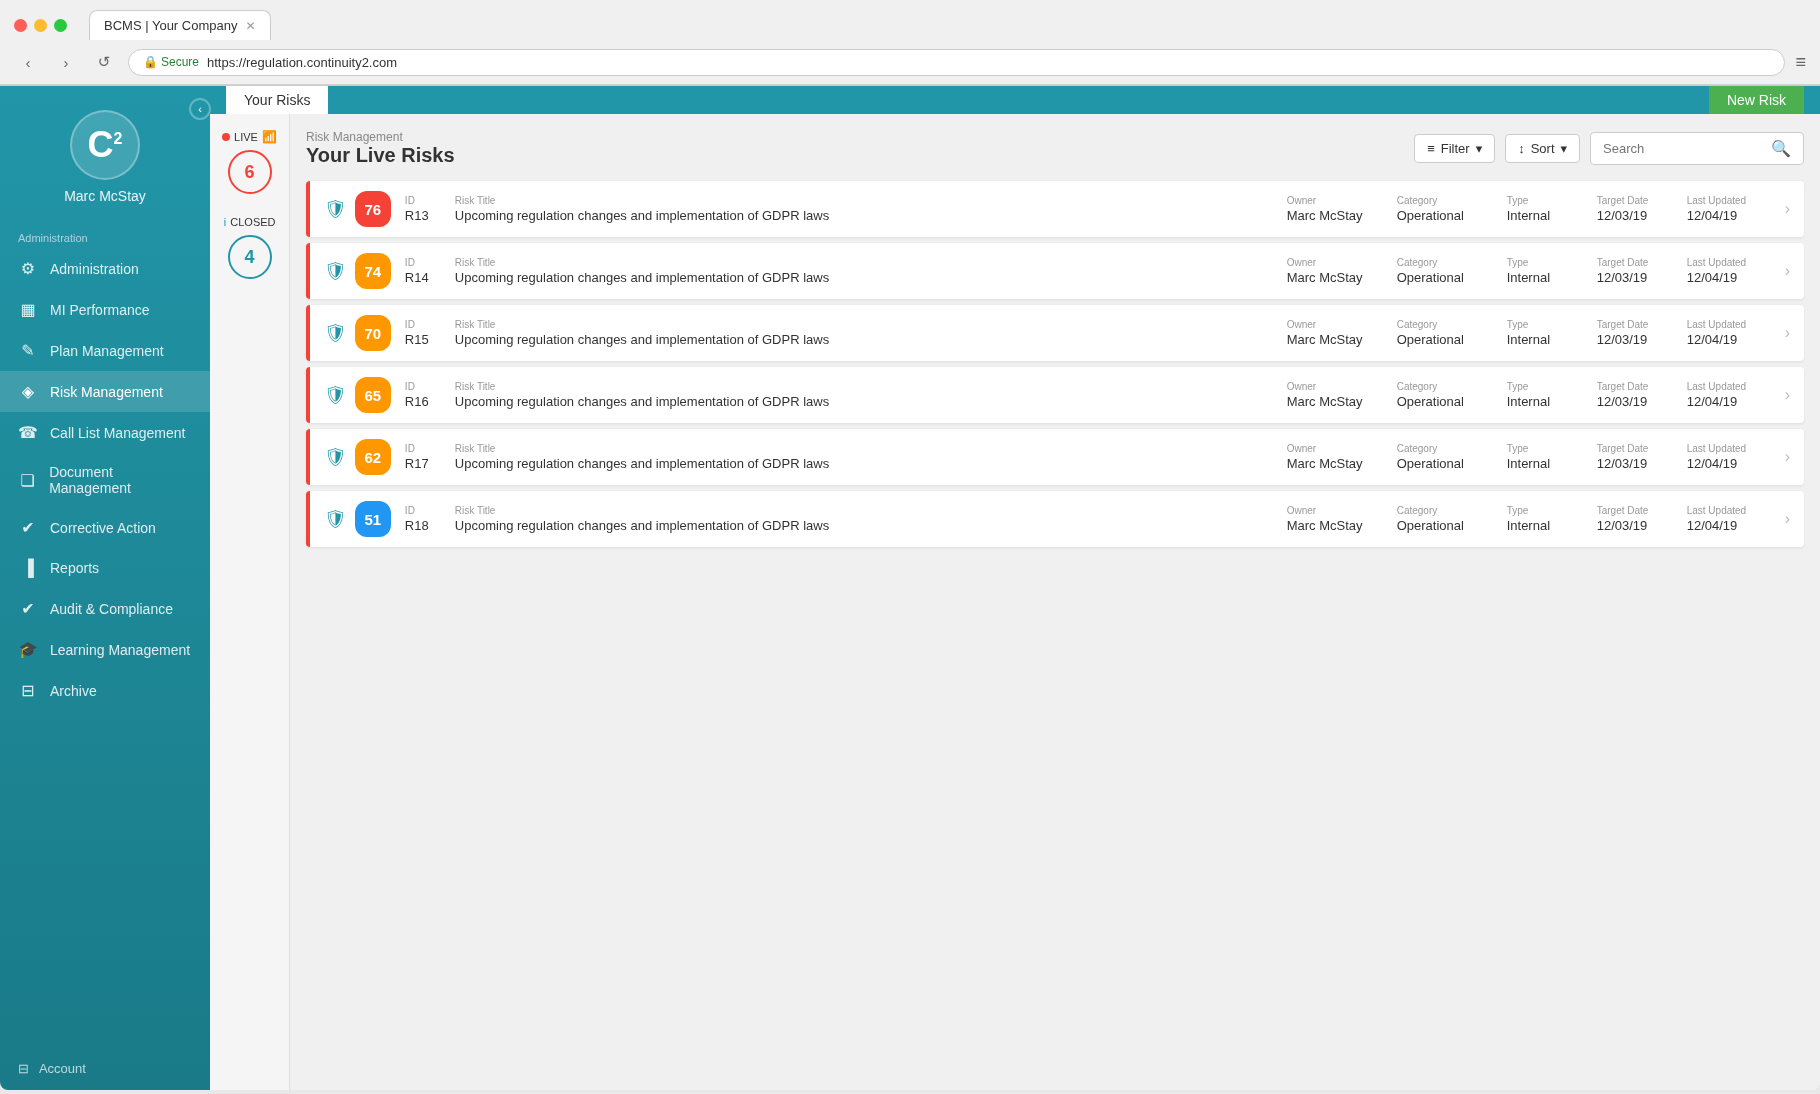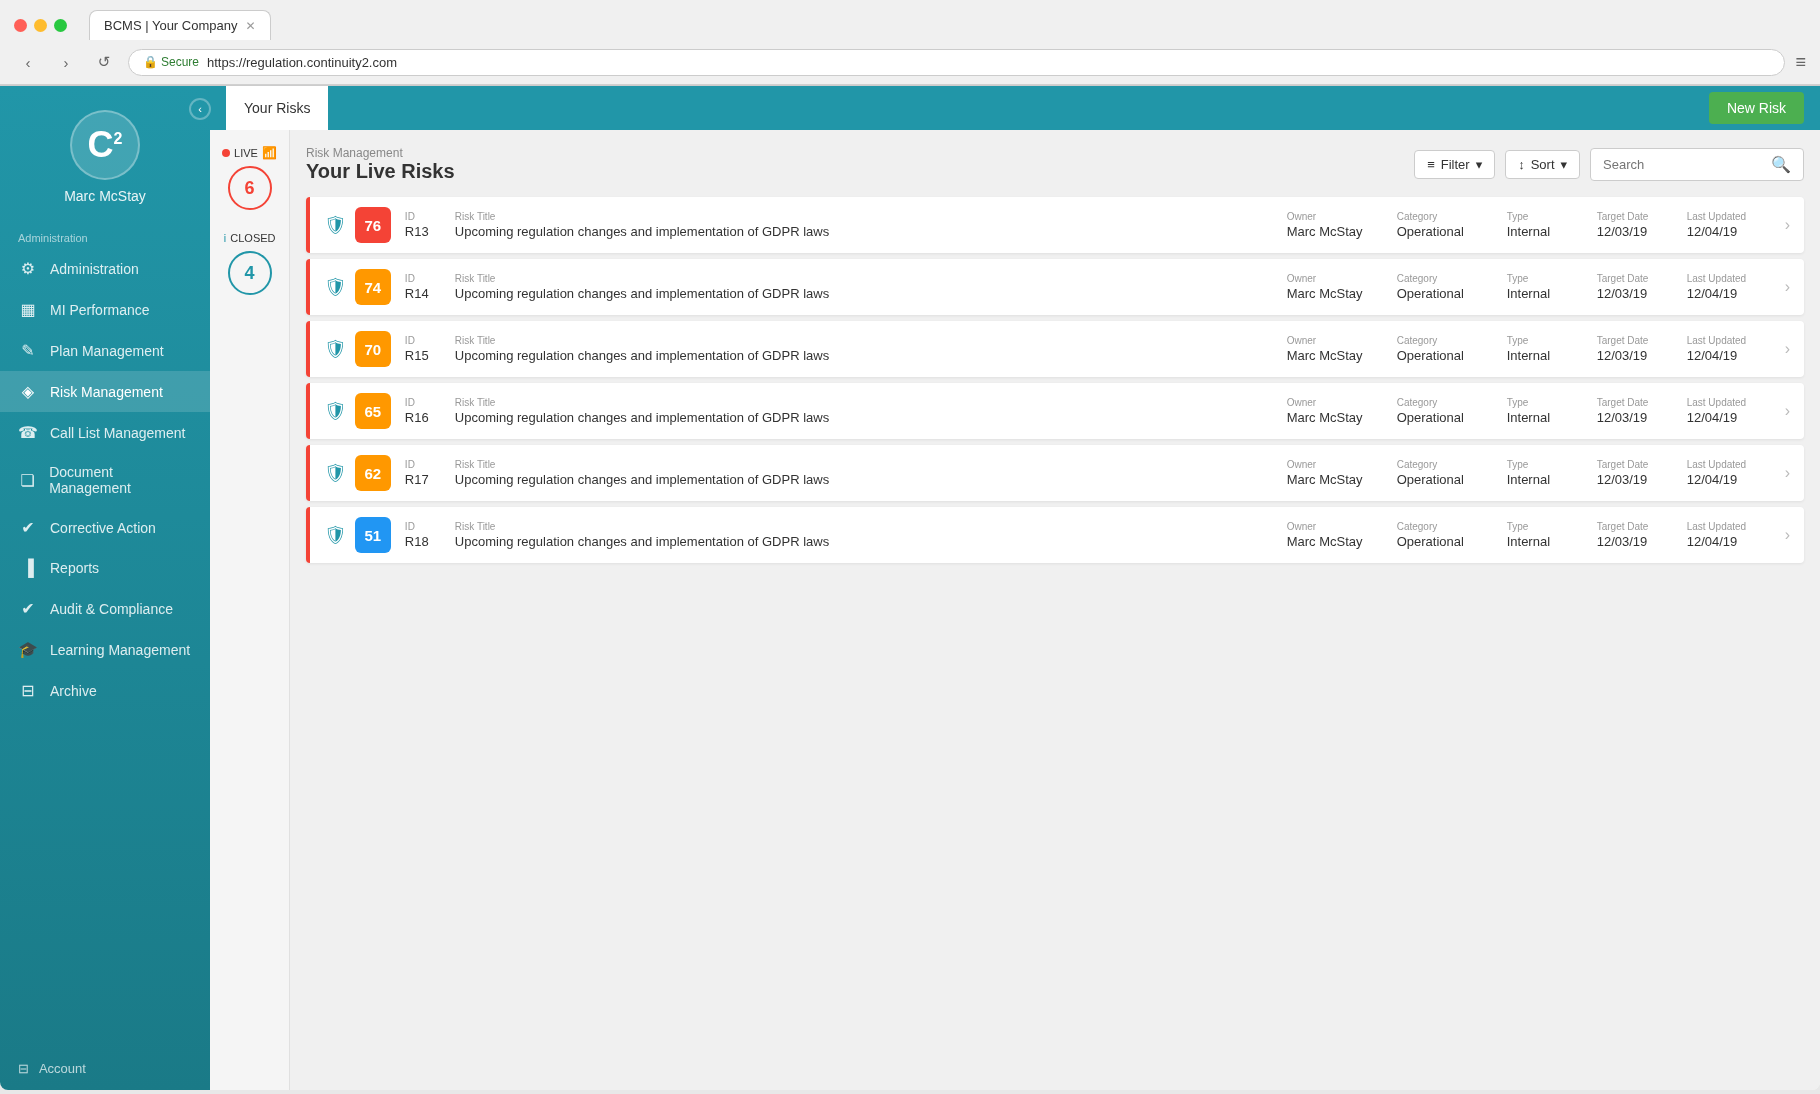--- a/index.html
+++ b/index.html
@@ -94,21 +94,21 @@
       display: flex; align-items: center; gap: 10px;
       color: rgba(255,255,255,0.7); font-size: 13px; cursor: pointer;
     }
 
     
     .main-content { flex: 1; display: flex; flex-direction: column; overflow: hidden; }
 
     
     .top-bar {
       display: flex; align-items: center; justify-content: space-between;
-      background: #2196a8; padding: 0 16px; height: 44px;
+      background: #2196a8; padding: 0 16px; height: 28px;
     }
     .your-risks-tab {
       background: white; color: #333; padding: 10px 18px;
       font-size: 14px; font-weight: 500; border-radius: 0;
       height: 44px; display: flex; align-items: center;
     }
     .new-risk-btn {
       background: #4caf50; color: white; border: none;
       padding: 8px 18px; border-radius: 4px;
       font-size: 14px; font-weight: 500; cursor: pointer; margin-left: 42px;
@@ -174,21 +174,21 @@
     
     .risk-row {
       background: white; border-radius: 4px;
       margin-bottom: 6px; display: flex; align-items: center;
       padding: 10px 14px; border-left: 4px solid #f44336;
       box-shadow: 0 1px 3px rgba(0,0,0,0.07);
       cursor: pointer; transition: box-shadow 0.15s;
     }
     .risk-shield { margin-right: 8px; color: #2196a8; font-size: 18px; }
     .risk-score {
-      width: 36px; height: 36px; border-radius: 6px;
+      width: 36px; height: 36px; border-radius: 12px;
       display: flex; align-items: center; justify-content: center;
       font-size: 15px; font-weight: bold; color: white;
       margin-right: 14px; flex-shrink: 0;
     }
     .score-red { background: #f44336; }
     .score-orange { background: #ff9800; }
     .score-blue { background: #2196f3; }
     .risk-details { flex: 1; display: flex; align-items: center; gap: 0; }
     .risk-field { display: flex; flex-direction: column; gap: 2px; }
     .field-label { font-size: 10px; color: #999; }

